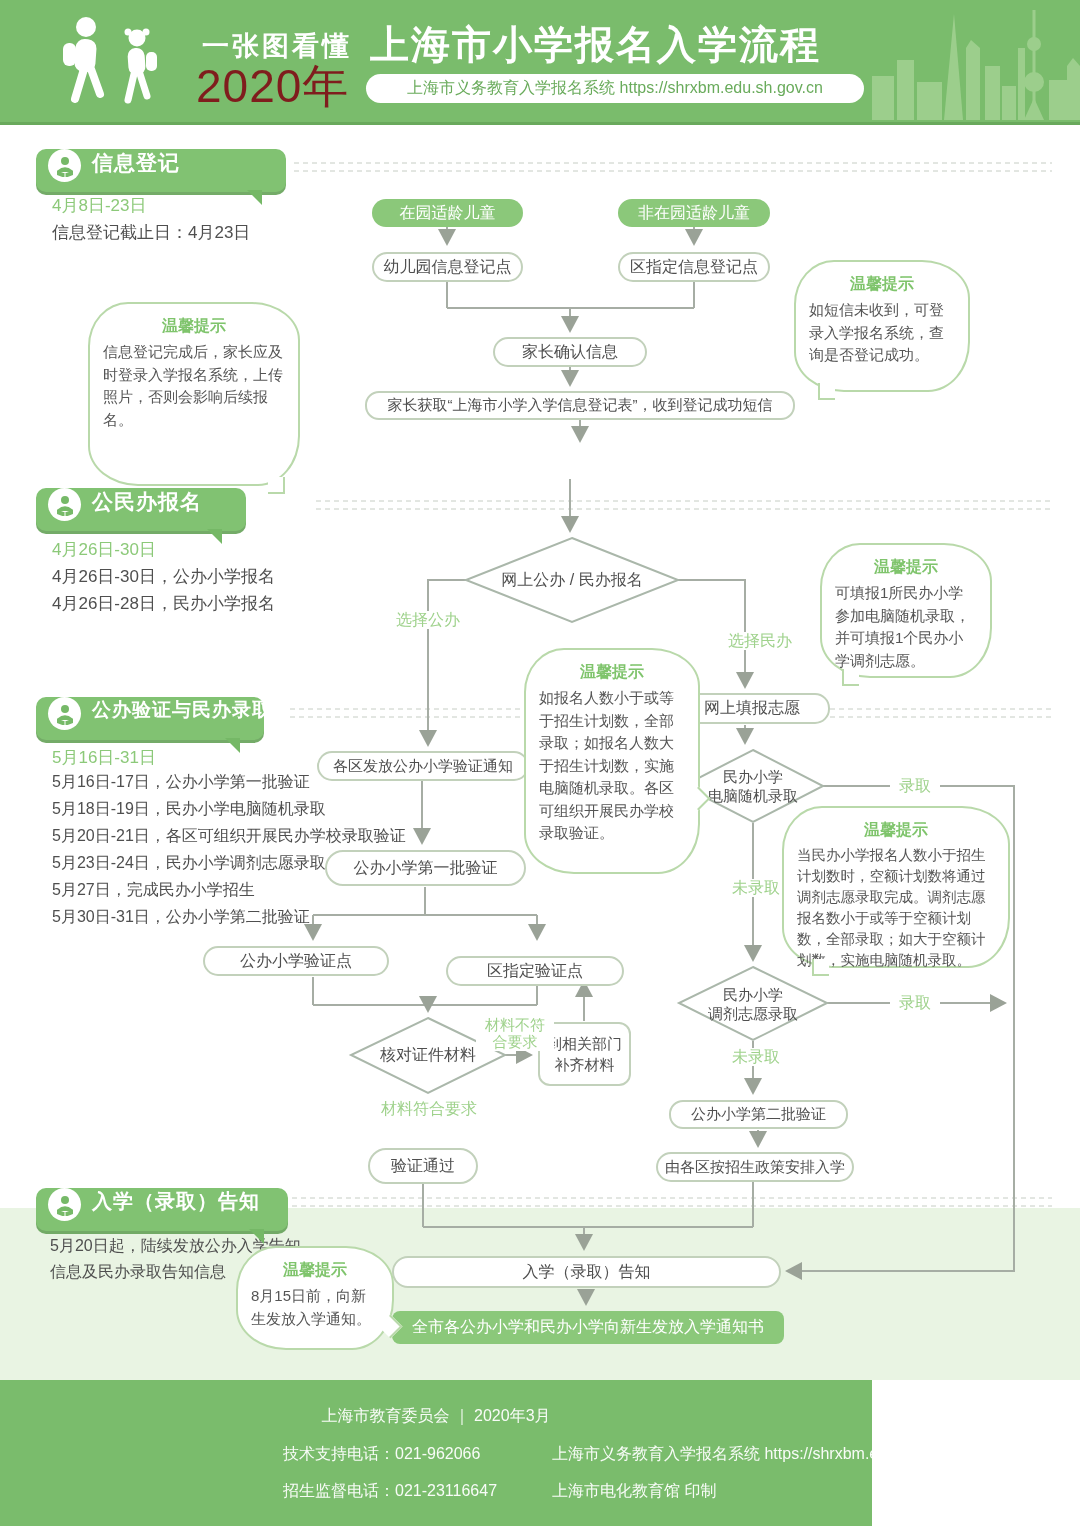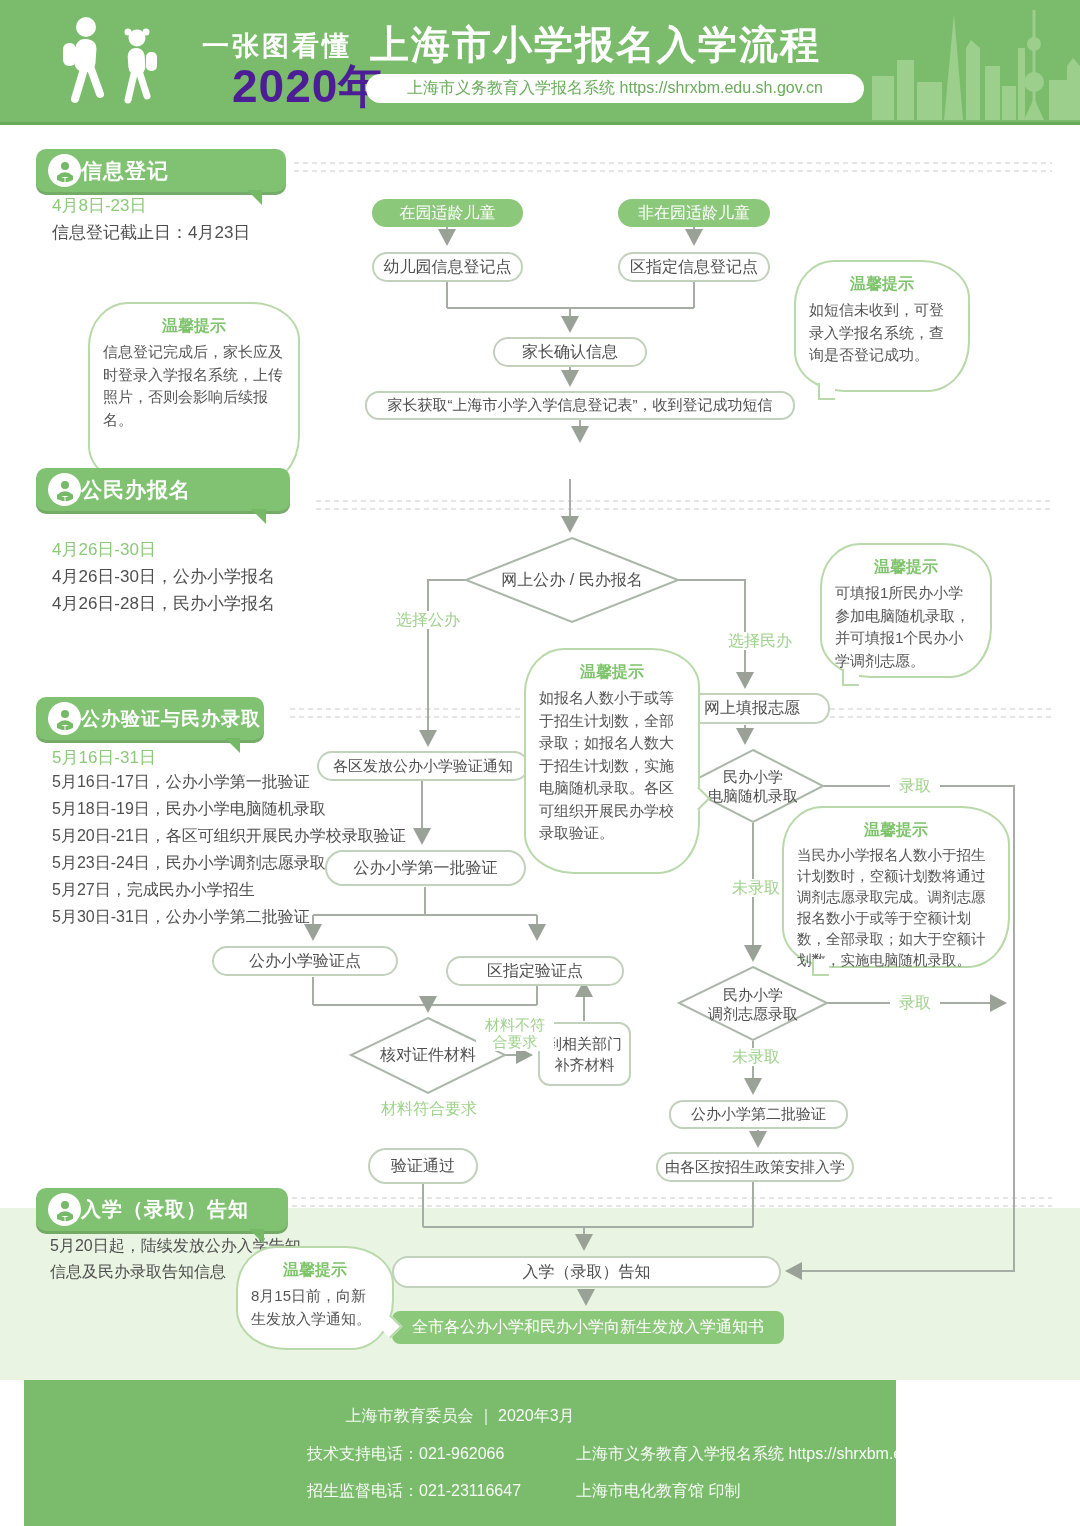--- a/index.html
+++ b/index.html
@@ -2,29 +2,29 @@
 <html><head>
 <meta charset="utf-8">
 <style>
   html,body{margin:0;padding:0;background:#fff;}
   .canvas{position:relative;width:1080px;height:1526px;background:#ffffff;
           font-family:"Liberation Sans","DejaVu Sans",sans-serif;overflow:hidden;}
   .abs{position:absolute;}
   
   .hdr{position:absolute;left:0;top:0;width:1080px;height:122px;background:#7abc6c;border-bottom:3px solid #69a95c;z-index:5;}
   .hdr-tagline{position:absolute;left:202px;top:28px;color:#fff;font-size:27px;font-weight:bold;letter-spacing:3px;}
-  .hdr-year{position:absolute;left:196px;top:56px;color:#4c1d95;font-size:46px;font-weight:bold;letter-spacing:1px;margin-left:36px;}
+  .hdr-year{position:absolute;left:196px;top:56px;color:#7f1d1d;font-size:46px;font-weight:normal;letter-spacing:1px;}
   .hdr-title{position:absolute;left:370px;top:18px;color:#fff;font-size:39px;font-weight:bold;letter-spacing:2px;white-space:nowrap;}
   .hdr-pill{position:absolute;left:366px;top:74px;width:498px;height:29px;background:#fff;border-radius:16px;
             color:#69ab5b;font-size:16px;display:flex;align-items:center;justify-content:center;white-space:nowrap;}
-  .ftr{position:absolute;left:0;top:1380px;width:872px;height:146px;background:#7abc6c;z-index:5;margin-left:24px;}
+  .ftr{position:absolute;left:0;top:1380px;width:872px;height:146px;background:#7abc6c;z-index:5;}
   .ftr div{position:absolute;color:rgba(255,255,255,.95);font-size:16px;white-space:nowrap;}
   
   .banner{position:absolute;height:43px;background:#81c272;border-radius:10px;box-shadow:0 3px 0 rgba(101,162,88,.9);
-          display:flex;align-items:center;padding:0 12px;z-index:6;box-sizing:border-box;}
+          display:flex;gap:11px;padding:0 12px;z-index:6;box-sizing:border-box;}
   .banner::after{content:"";position:absolute;right:24px;bottom:-13px;width:0;height:0;
           border-top:15px solid #75b866;border-left:15px solid transparent;}
   .bicon{width:33px;height:33px;background:#fff;border-radius:50%;display:flex;align-items:center;justify-content:center;flex:0 0 auto;}
   .btext{color:#fff;font-size:21px;font-weight:bold;letter-spacing:1px;white-space:nowrap;}
   
   .drange{position:absolute;color:#8cc979;font-size:17px;z-index:2;white-space:nowrap;}
   .dline{position:absolute;color:#4f4f4f;font-size:16px;z-index:2;white-space:nowrap;}
   
   .wnode{position:absolute;background:#fff;border:2px solid #c2d1bb;color:#4f4f4f;box-sizing:border-box;
          display:flex;align-items:center;justify-content:center;text-align:center;z-index:2;font-size:16px;white-space:nowrap;}
@@ -160,21 +160,21 @@
           <g fill="#76b968">
             <circle cx="11" cy="6" r="4"></circle>
             <path d="M3.5 15.5 Q11 9 18.5 15.5 L18.5 17 H3.5 Z"></path>
             <path d="M3 15.5 L11 18.5 L19 15.5 L19 20 L11 23 L3 20 Z"></path>
           </g>
           <path d="M11 18.5 V23" stroke="#fff" stroke-width="1"></path>
         </svg>
     </span>
     <span class="btext">信息登记</span>
   </div>
-  <div class="banner" style="left:36px;top:468px;width:254px;">
+  <div class="banner" style="left:36px;top:488px;width:210px;">
     <span class="bicon">
       <svg width="22" height="22" viewBox="0 0 22 22">
           <g fill="#76b968">
             <circle cx="11" cy="6" r="4"></circle>
             <path d="M3.5 15.5 Q11 9 18.5 15.5 L18.5 17 H3.5 Z"></path>
             <path d="M3 15.5 L11 18.5 L19 15.5 L19 20 L11 23 L3 20 Z"></path>
           </g>
           <path d="M11 18.5 V23" stroke="#fff" stroke-width="1"></path>
         </svg>
     </span>
@@ -232,21 +232,21 @@
   <div class="wnode" style="left:493px;top:337px;width:154px;height:30px;border-radius:15px;">家长确认信息</div>
   <div class="wnode" style="left:365px;top:391px;width:430px;height:29px;border-radius:14px;font-size:15px;">家长获取“上海市小学入学信息登记表”，收到登记成功短信</div>
 
   <div class="dtext" style="left:472px;top:566px;width:200px;height:28px;font-size:16px;">网上公办 / 民办报名</div>
   <div class="glabel" style="left:385px;top:611px;width:80px;">选择公办</div>
   <div class="glabel" style="left:717px;top:632px;width:80px;">选择民办</div>
   <div class="wnode" style="left:674px;top:693px;width:156px;height:31px;border-radius:15px;">网上填报志愿</div>
 
   <div class="wnode" style="left:317px;top:751px;width:212px;height:30px;border-radius:15px;font-size:15px;">各区发放公办小学验证通知</div>
   <div class="wnode" style="left:325px;top:850px;width:201px;height:36px;border-radius:18px;">公办小学第一批验证</div>
-  <div class="wnode" style="left:212px;top:946px;width:186px;height:30px;border-radius:15px;text-align:center;">公办小学验证点</div>
+  <div class="wnode" style="left:203px;top:946px;width:186px;height:30px;border-radius:15px;text-align:center;">公办小学验证点</div>
   <div class="wnode" style="left:446px;top:956px;width:178px;height:30px;border-radius:15px;">区指定验证点</div>
   <div class="dtext" style="left:358px;top:1041px;width:140px;height:28px;font-size:16px;">核对证件材料</div>
   <div class="wnode" style="left:538px;top:1022px;width:93px;height:64px;border-radius:12px;font-size:15px;white-space:pre-line;line-height:1.4;">到相关部门
 补齐材料</div>
   <div class="wnode" style="left:368px;top:1148px;width:110px;height:36px;border-radius:18px;">验证通过</div>
   <div class="dtext" style="left:688px;top:762px;width:130px;height:48px;">民办小学
 电脑随机录取</div>
   <div class="dtext" style="left:683px;top:980px;width:140px;height:48px;">民办小学
 调剂志愿录取</div>
   <div class="wnode" style="left:669px;top:1100px;width:179px;height:29px;border-radius:14px;font-size:15px;">公办小学第二批验证</div>

